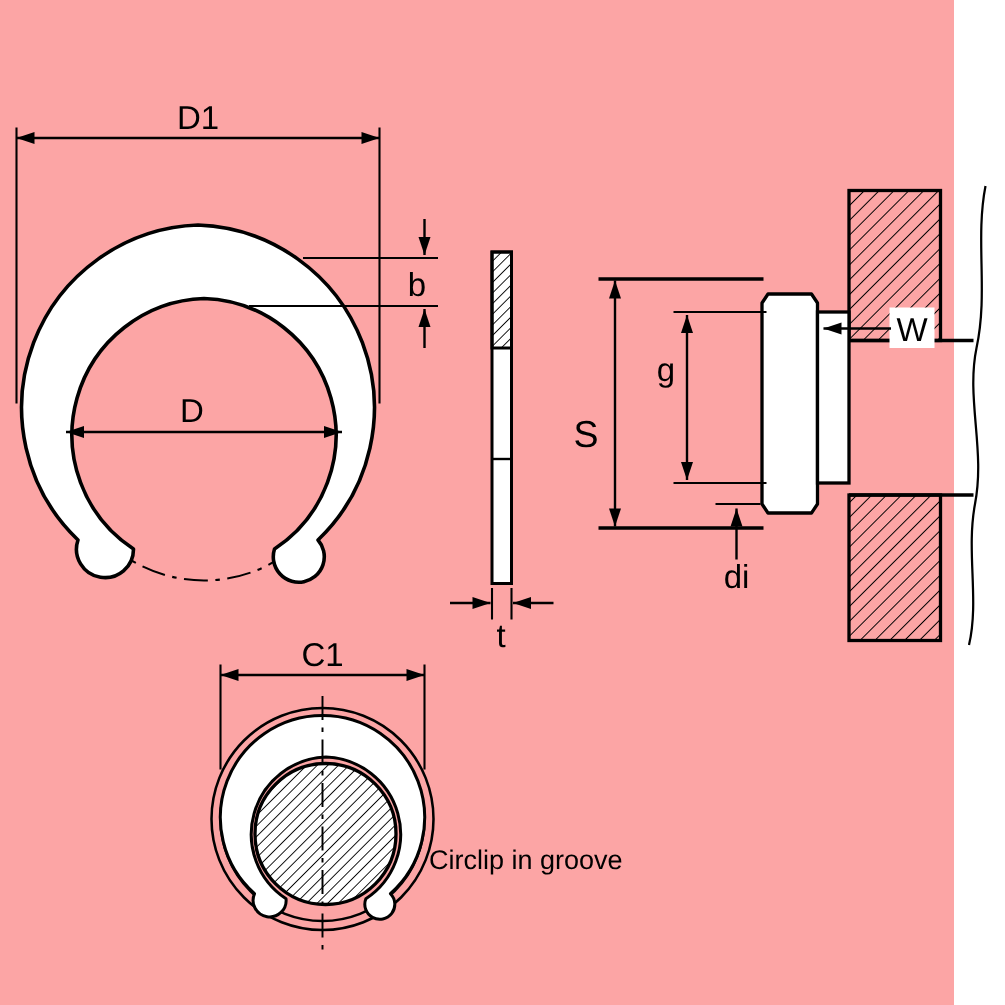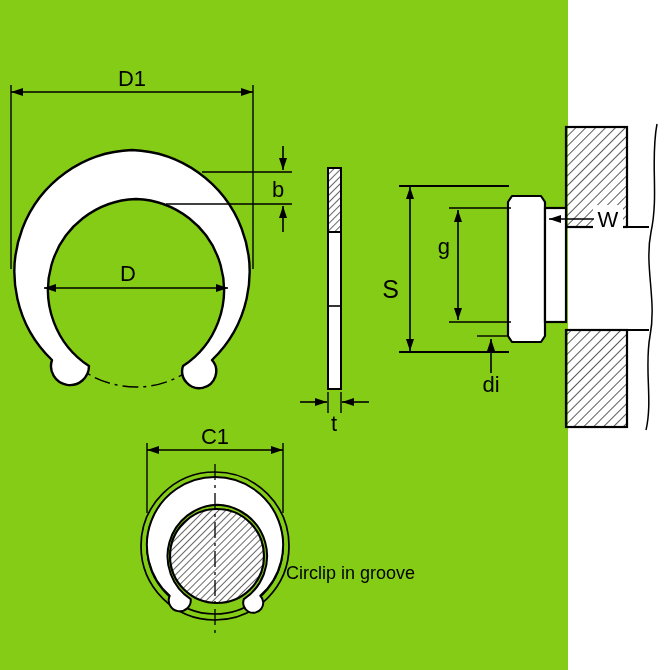--- a/index.html
+++ b/index.html
@@ -2,23 +2,23 @@
 <html><head>
 <meta charset="utf-8">
 <style>
   html, body {
     margin: 0;
     padding: 0;
     background: #ffffff;
   }
   .canvas {
     position: relative;
-    width: 568px;
+    width: 636px;
     height: 670px;
-    background: #84cc16;
+    background: #fca5a5;
     font-family: "Liberation Sans", sans-serif;
   }
   svg { position: absolute; top: 0; left: 0; }
   text {
     font-family: "Liberation Sans", sans-serif;
     fill: #000000;
   }
   .dim-label { font-size: 22px; }
   .dim-label-lg { font-size: 25px; }
   .caption { font-size: 18px; }

